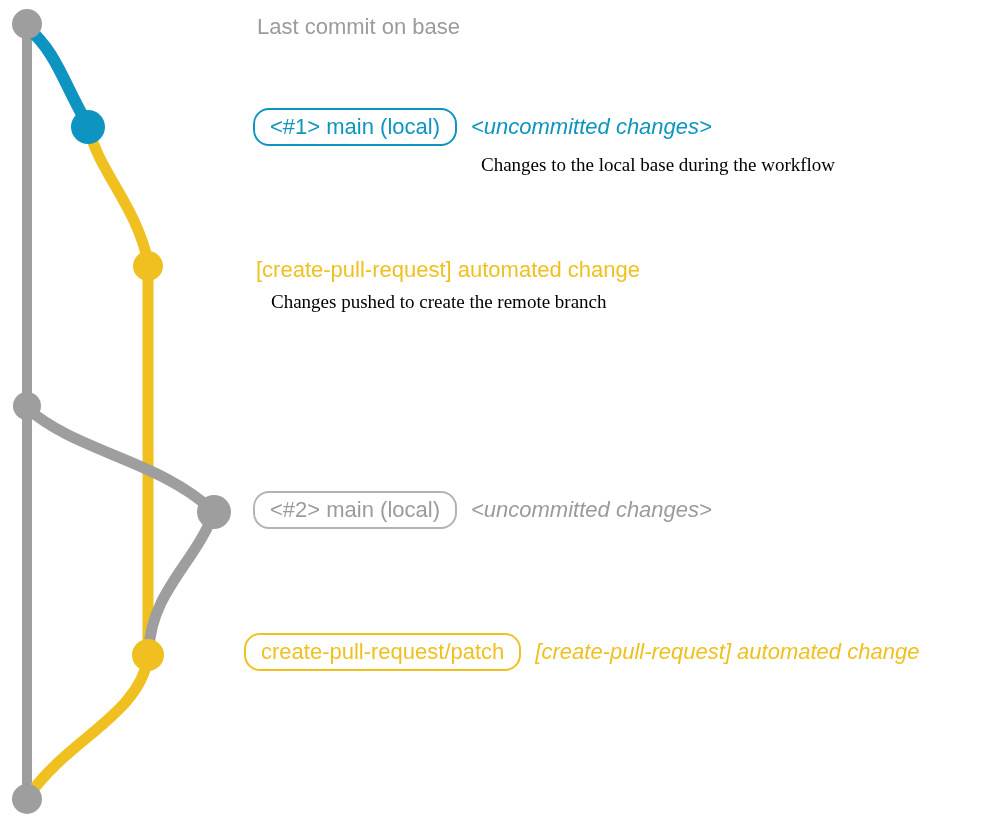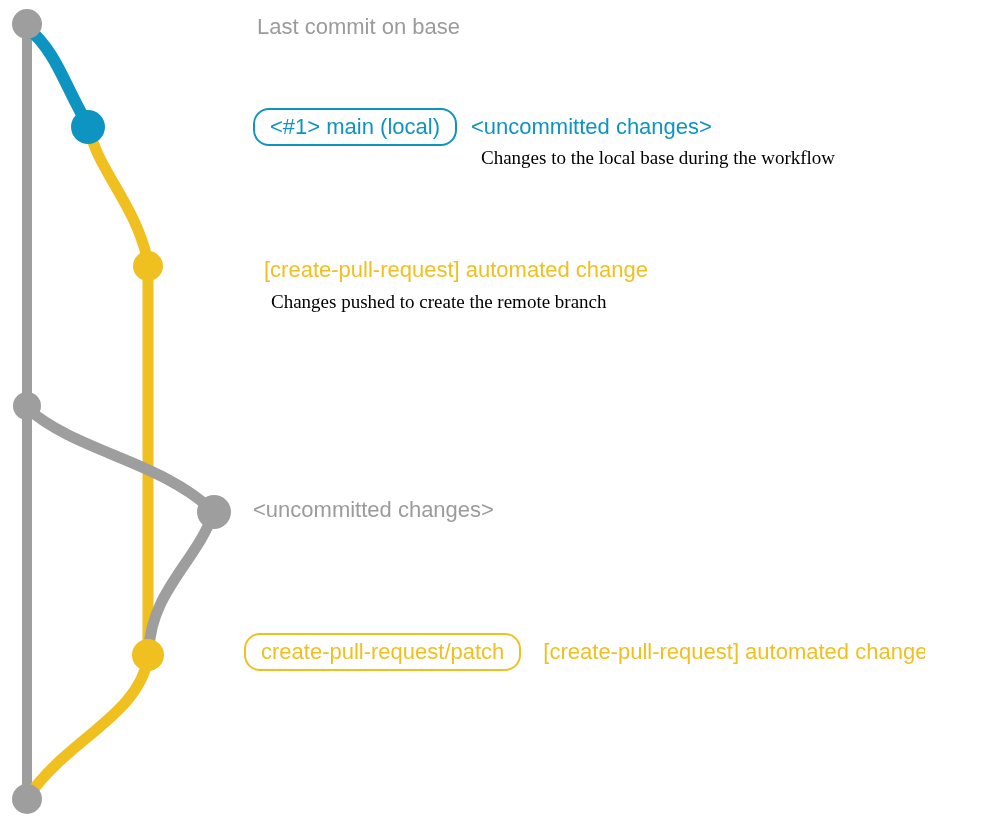--- a/index.html
+++ b/index.html
@@ -38,32 +38,33 @@
   }
   .b-blue   { color: var(--blue);      border-color: var(--blue); }
   .b-yellow { color: var(--yellow);    border-color: var(--yellow); }
   .b-gray   { color: var(--gray-text); border-color: var(--gray-border); }
   .title {
     font-size: 22px;
     line-height: 26px;
   }
   .title.beside-badge {
     line-height: 38px; 
+    font-style: italic;
   }
   .t-blue   { color: var(--blue); }
-  .t-yellow { color: var(--yellow); margin-left: 8px; }
+  .t-yellow { color: var(--yellow); }
   .t-gray   { color: var(--gray-text); }
   .caption {
     font-family: "Liberation Serif", serif;
     font-size: 19px;
     line-height: 21px;
     color: var(--caption);
     white-space: nowrap;
   }
-  .texts .caption { margin-top: 1px; }
+  .texts .caption { margin-top: 8px; }
   .solo .caption  { margin-top: 8px; }
   .ind10 { padding-left: 10px; }
   .ind15 { padding-left: 15px; }
 </style>
 </head>
 <body>
 
 <div class="canvas">
 
   <svg class="graph" id="git-graph" width="981" height="827" viewBox="0 0 981 827">
@@ -97,20 +98,21 @@
 
   <div class="row solo" style="left:256px; top:257px">
     <div class="texts" style="display:block">
       <div class="title t-yellow">[create-pull-request] automated change</div>
       <div class="caption ind15" style="">Changes pushed to create the remote branch</div>
     </div>
   </div>
 
 
   <div class="row" style="left:253px; top:491px">
+    <span class="badge b-gray">&lt;#2&gt; main (local)</span>
     <div class="texts">
       <div class="title beside-badge t-gray">&lt;uncommitted changes&gt;</div>
     </div>
   </div>
 
   <div class="row" style="left:244px; top:633px">
     <span class="badge b-yellow">create-pull-request/patch</span>
     <div class="texts">
       <div class="title beside-badge t-yellow">[create-pull-request] automated change</div>
     </div>

